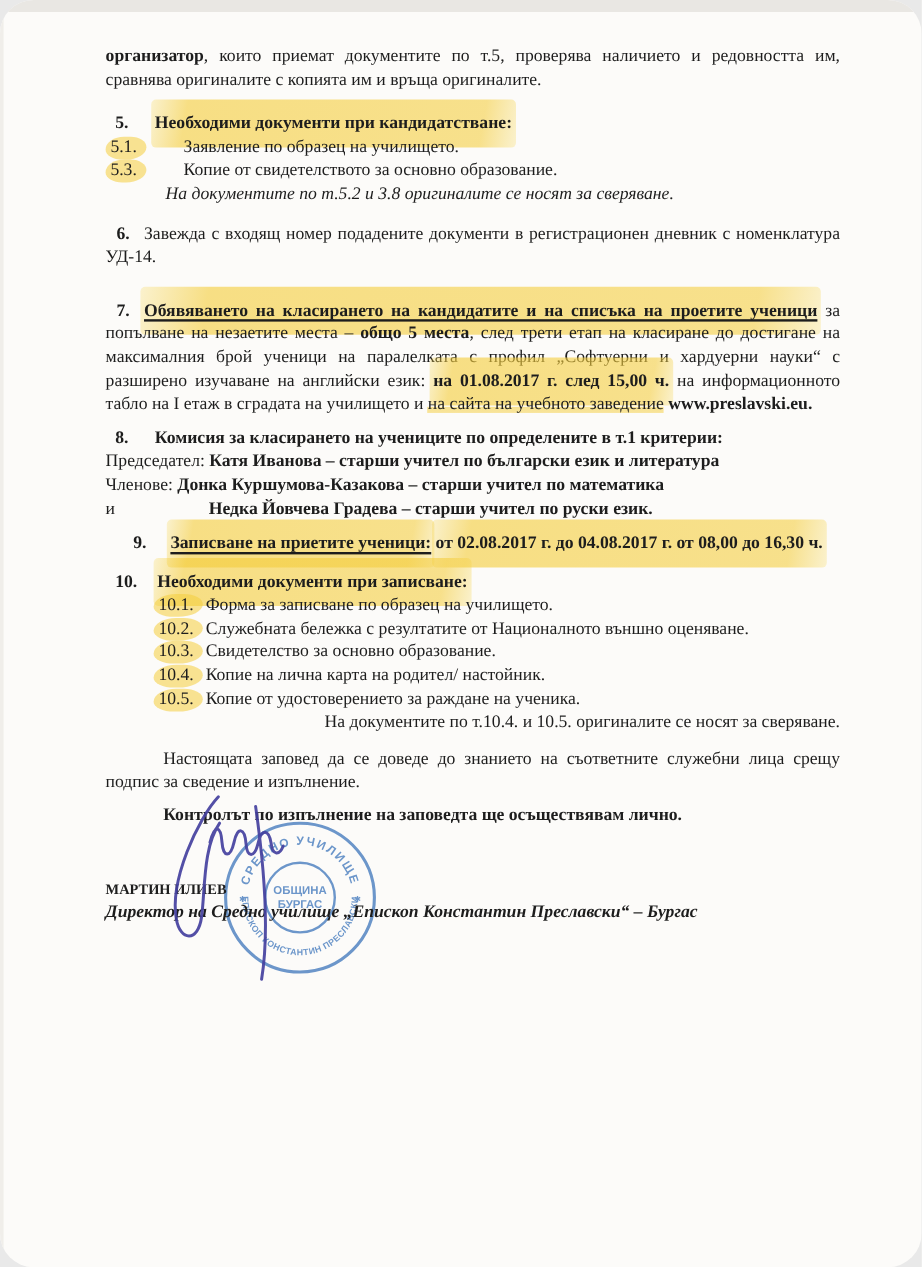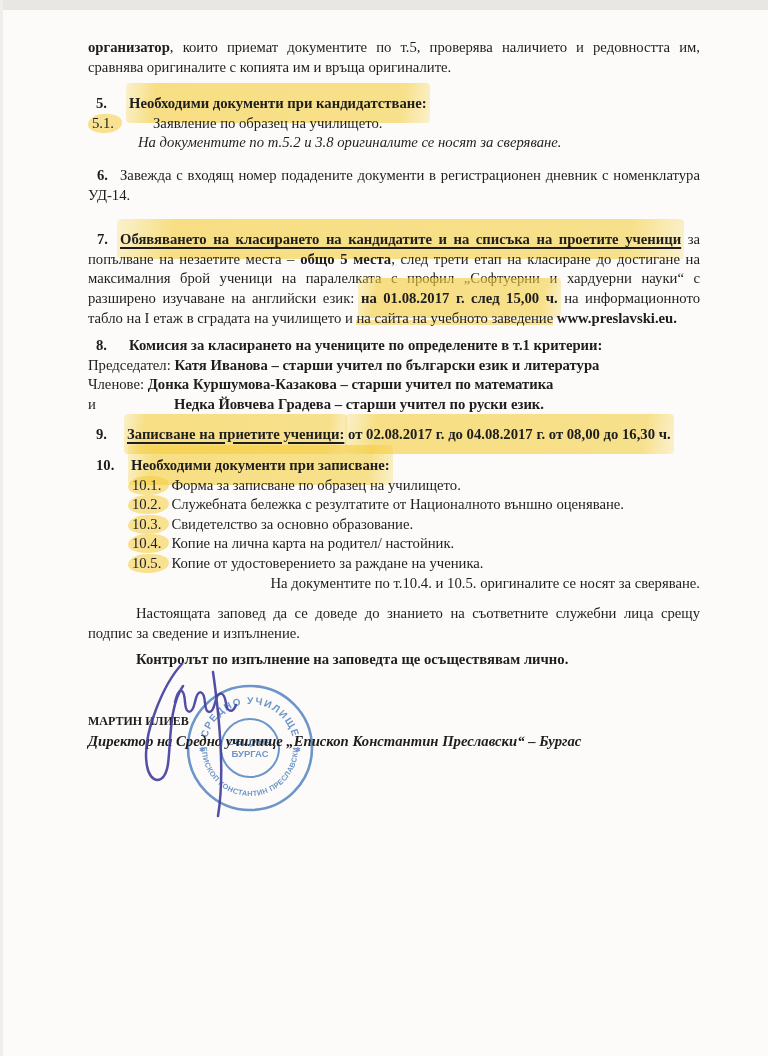--- a/index.html
+++ b/index.html
@@ -1,17 +1,17 @@
 <!DOCTYPE html>
 <html lang="bg"><head>
 <meta charset="utf-8">
 <style>
   html,body{margin:0;padding:0;background:#e9e9e9;}
   .page{position:relative;width:768px;height:1056px;margin:0 auto;background:#fcfbf9;
-        overflow:hidden;font-family:"Liberation Serif","DejaVu Serif",serif;color:#1d1d1d;}
+        overflow:hidden;font-family:"Liberation Serif","DejaVu Serif",serif;color:#1d1d1d;border-radius:28px;}
   .scan-top{position:absolute;top:0;left:0;right:0;height:10px;background:#e9e7e3;}
   .scan-left{position:absolute;top:0;left:0;bottom:0;width:3px;background:#f0eeea;}
   .content{position:absolute;left:88px;width:612px;top:38px;font-size:14.7px;line-height:19.6px;z-index:2;}
   p{margin:0;}
   .just{text-align:justify;}
   .b{font-weight:bold;}
   .u{text-decoration:underline;text-decoration-thickness:1.5px;text-underline-offset:2.5px;}
   .hl{background:linear-gradient(100deg,rgba(246,213,75,.25),rgba(244,205,60,.62) 10%,rgba(244,205,60,.58) 90%,rgba(246,213,75,.25));
       border-radius:4px;padding:12px 3px;margin:-1px -3px;
       -webkit-box-decoration-break:clone;box-decoration-break:clone;}
@@ -23,21 +23,21 @@
   .sub10{margin-left:44px;}
   .sub10 .snum{display:inline-block;min-width:36px;margin-right:2px;}
   .num-hl{background:rgba(244,205,60,.55);border-radius:50% 42% 55% 45%/62% 50% 60% 48%;
           padding:1px 8px 2px 4px;margin-left:-4px;}
   .note5{margin-left:50px;font-style:italic;}
   .note10{margin-left:26px;text-align:right;}
   .sec5{margin-top:17px;}
   .sec6{margin-top:13px;text-indent:9px;}
   .sec7{margin-top:25px;text-indent:9px;}
   .sec8{margin-top:8px;}
-  .sec9{margin-top:10px;}
+  .sec9{margin-top:10px;margin-left:15px;}
   .sec10{margin-top:12px;}
   .closing{margin-top:11px;text-indent:48px;}
   .control{margin-top:7px;text-indent:48px;font-weight:bold;}
   .name{margin-top:42px;font-weight:bold;font-size:12px;}
   .title{font-weight:bold;font-style:italic;}
   .w86{display:inline-block;width:86px;}
   .num7{font-weight:bold;margin-right:12px;}
   .num9{display:inline-block;min-width:21px;margin-left:8px;margin-right:10px;font-weight:bold;}
   .stamp{position:absolute;left:178px;top:676px;z-index:1;opacity:.82;}
   .signature{position:absolute;left:125px;top:652px;z-index:3;}
@@ -49,20 +49,21 @@
   <div class="scan-top"></div>
   <div class="scan-left"></div>
 
   <div class="content">
 
     <p class="just"><span class="b">организатор</span><span>, които приемат документите по т.5, проверява наличието и редовността им, сравнява оригиналите с копията им и връща оригиналите.</span></p>
 
     <div class="sec5">
       <p><span class="sec-num">5.</span><span><span class="b hl">Необходими документи при кандидатстване:</span></span></p>
       <p class="sub5"><span class="snum"><span class="num-hl">5.1.</span></span><span>Заявление по образец на училището.</span></p>
+      <p class="sub5"><span class="snum"><span class="num-hl">5.3.</span></span><span>Копие от свидетелството за основно образование.</span></p>
       <p class="note5">На документите по т.5.2 и 3.8 оригиналите се носят за сверяване.</p>
     </div>
 
     <p class="sec6 just"><span class="num7">6.</span><span>Завежда с входящ номер подадените документи в регистрационен дневник с номенклатура УД-14.</span></p>
 
     <p class="sec7 just"><span class="num7">7.</span><span><span class="b u hl">Обявяването на класирането на кандидатите и на списъка на проетите ученици</span><span> за попълване на незаетите места – </span><span class="b">общо 5 места</span><span>, след трети етап на класиране до достигане на максималния брой ученици на паралелката с профил „Софтуерни и хардуерни науки“ с разширено изучаване на английски език: </span><span class="b hl">на 01.08.2017 г. след 15,00 ч.</span><span> на информационното табло на I етаж в сградата на училището и </span><span class="hlu">на сайта на учебното заведение</span><span> </span><span class="b">www.preslavski.eu.</span></span></p>
 
     <div class="sec8">
       <p><span class="sec-num">8.</span><span class="b">Комисия за класирането на учениците по определените в т.1 критерии:</span></p>
       <p><span>Председател: </span><span class="b">Катя Иванова – старши учител по български език и литература</span></p>

